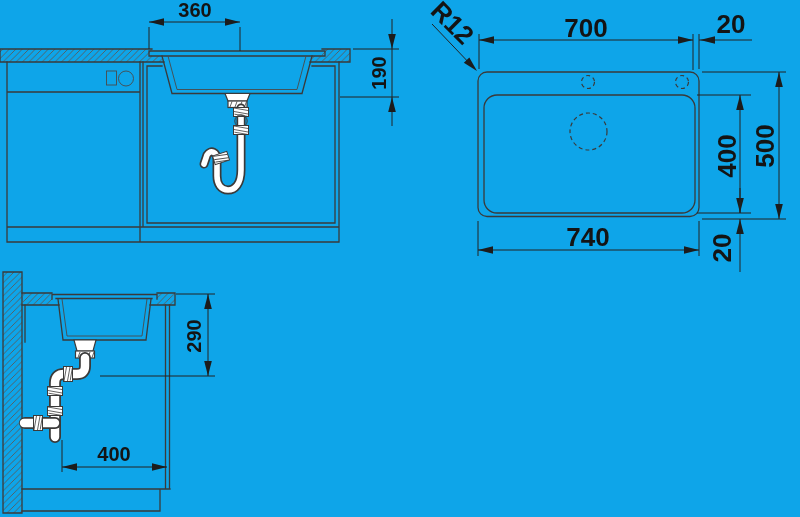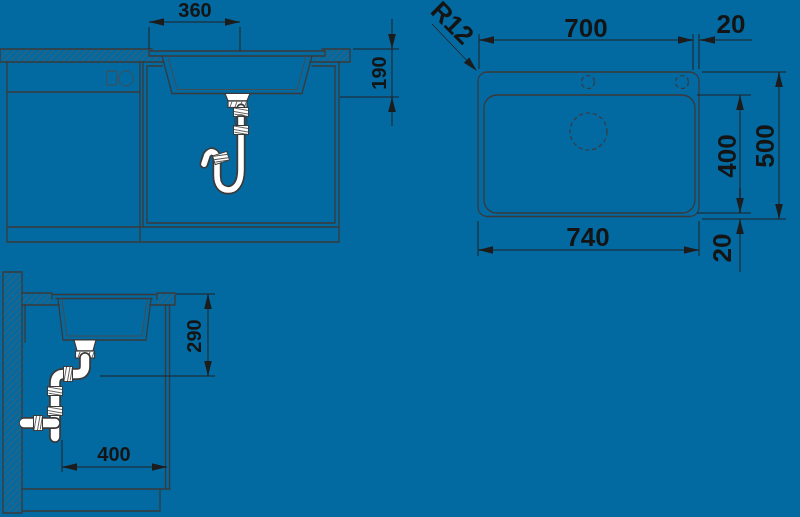--- a/index.html
+++ b/index.html
@@ -1,16 +1,16 @@
 <!DOCTYPE html>
 <html><head>
 <meta charset="utf-8">
 <style>
   html,body{margin:0;padding:0;background:#ffffff;}
-  .stage{position:relative;width:800px;height:517px;background:#0369a1;overflow:hidden;
+  .stage{position:relative;width:800px;height:517px;background:#0ea5e9;overflow:hidden;
          font-family:"Liberation Sans", sans-serif;}
   svg{display:block}
   .ln   {fill:none;stroke:#3a3a3a;stroke-width:1.3;stroke-linecap:square;}
   .thin {fill:none;stroke:#4a4a4a;stroke-width:0.9;}
   .dash {fill:none;stroke:#3a3a3a;stroke-width:1.2;stroke-dasharray:4 3;}
   .dim  {fill:none;stroke:#222222;stroke-width:1;}
   .arr  {fill:#1c1c1c;stroke:none;}
   .pipe-o{fill:none;stroke:#3a3a3a;stroke-width:9;stroke-linecap:round;stroke-linejoin:round;}
   .pipe-i{fill:none;stroke:#ffffff;stroke-width:5.6;stroke-linecap:round;stroke-linejoin:round;}
   .pipe-o.wide{stroke-width:12;}

